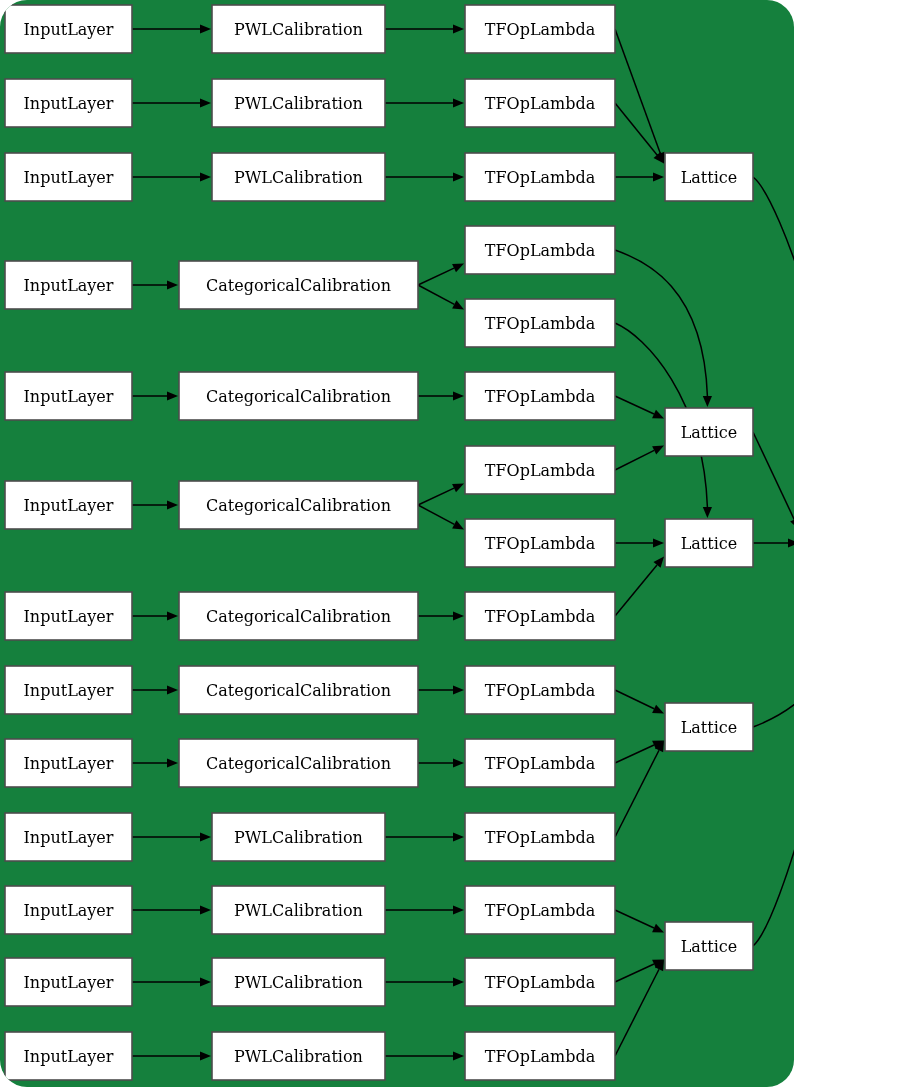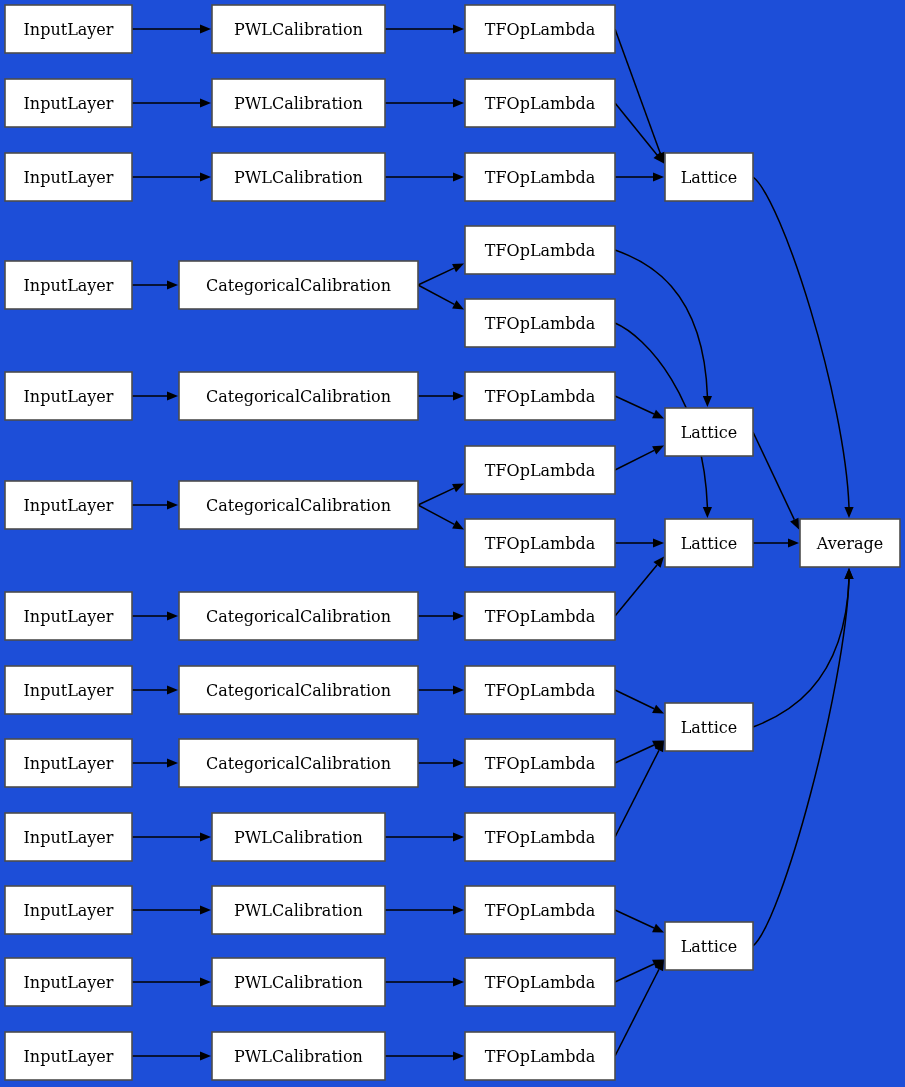--- a/index.html
+++ b/index.html
@@ -1,17 +1,17 @@
 <!DOCTYPE html>
 <html><head>
 <meta charset="utf-8">
 <style>
   html,body{margin:0;padding:0;background:#ffffff;}
-  #page{position:relative;width:905px;height:1087px;background:#1d4ed8;
-        font-family:"DejaVu Serif","Liberation Serif",serif;overflow:hidden;}
+  #page{position:relative;width:794px;height:1087px;background:#15803d;
+        font-family:"DejaVu Serif","Liberation Serif",serif;overflow:hidden;border-radius:27px;}
   svg#graph{position:absolute;left:0;top:0;width:905px;height:1087px;}
   .node-rect{fill:#ffffff;stroke:#4d4d4d;stroke-width:1.6;}
   .node-label{font-family:"DejaVu Serif","Liberation Serif",serif;
               font-size:16px;fill:#000000;text-anchor:middle;dominant-baseline:middle;}
   .edge{fill:none;stroke:#000000;stroke-width:1.5;}
   .arrowhead{fill:#000000;stroke:none;}
 </style>
 </head>
 <body>
 

